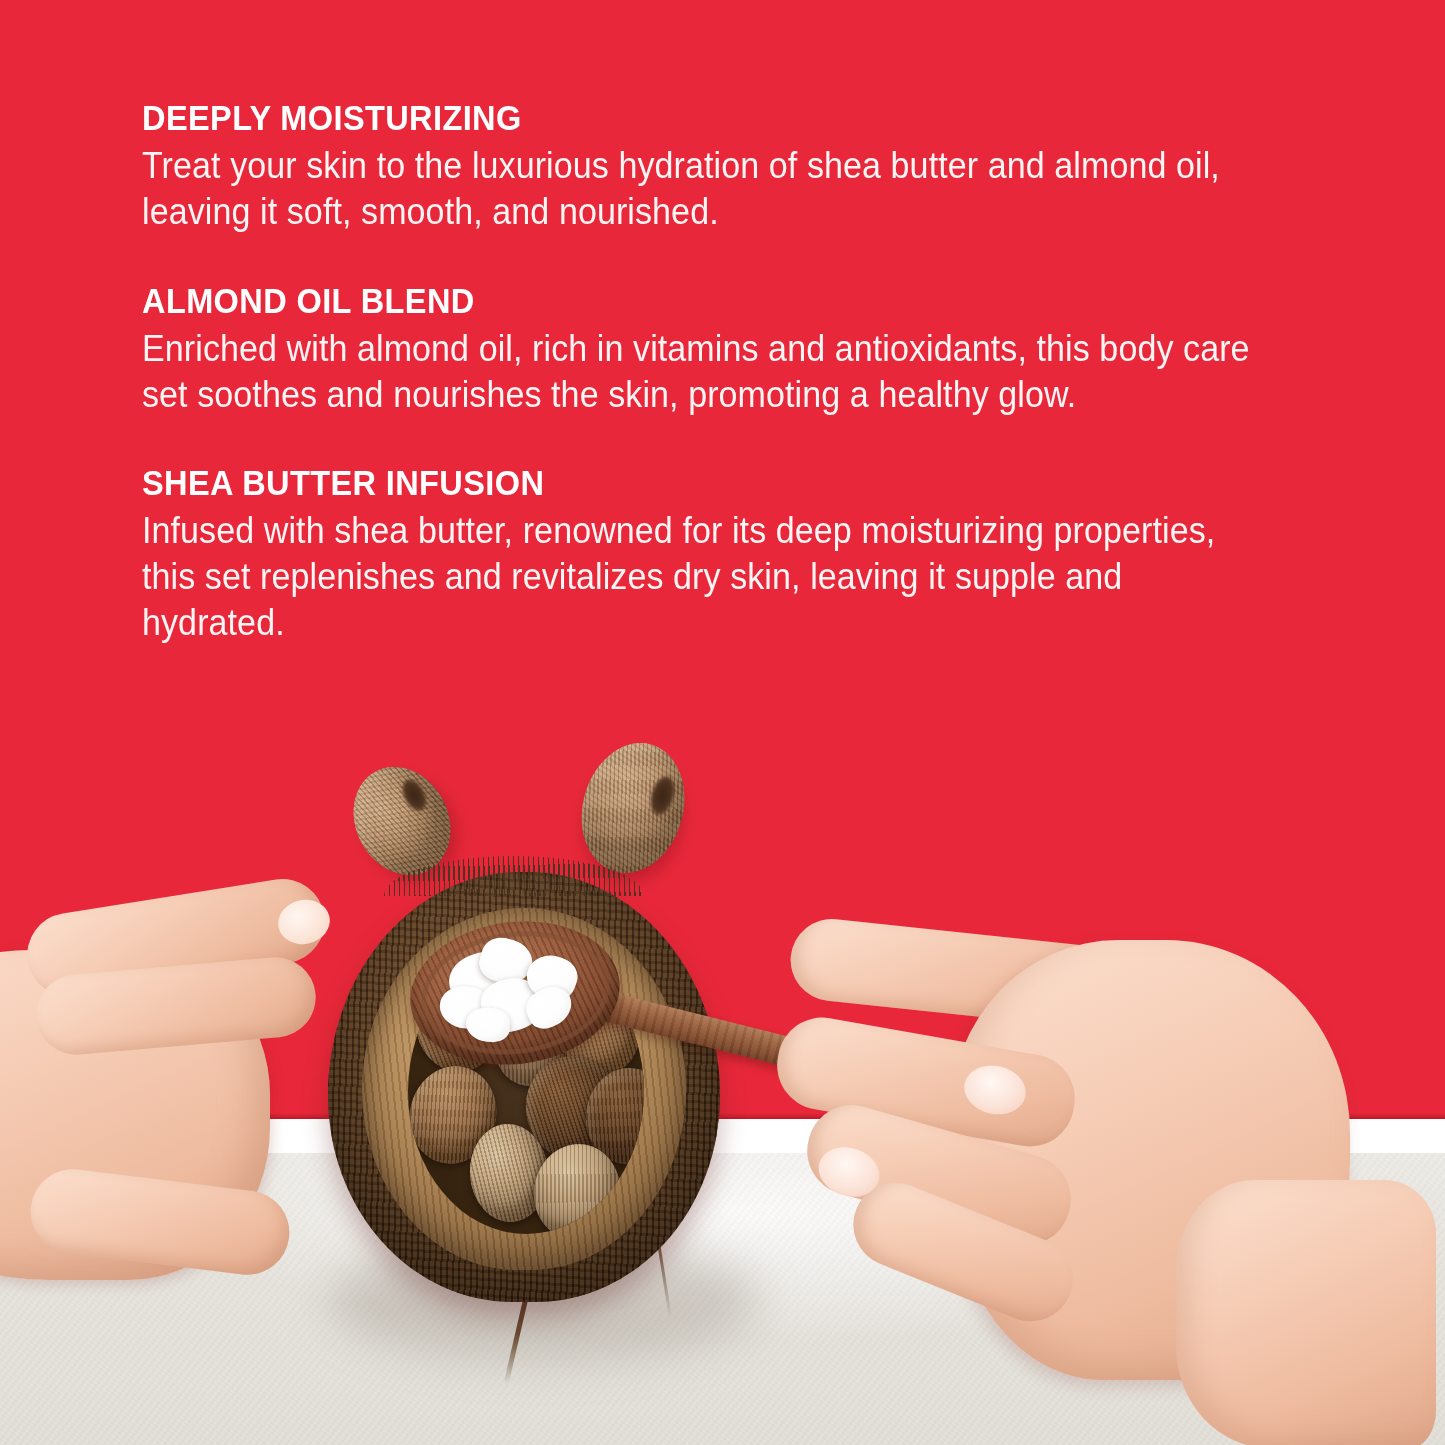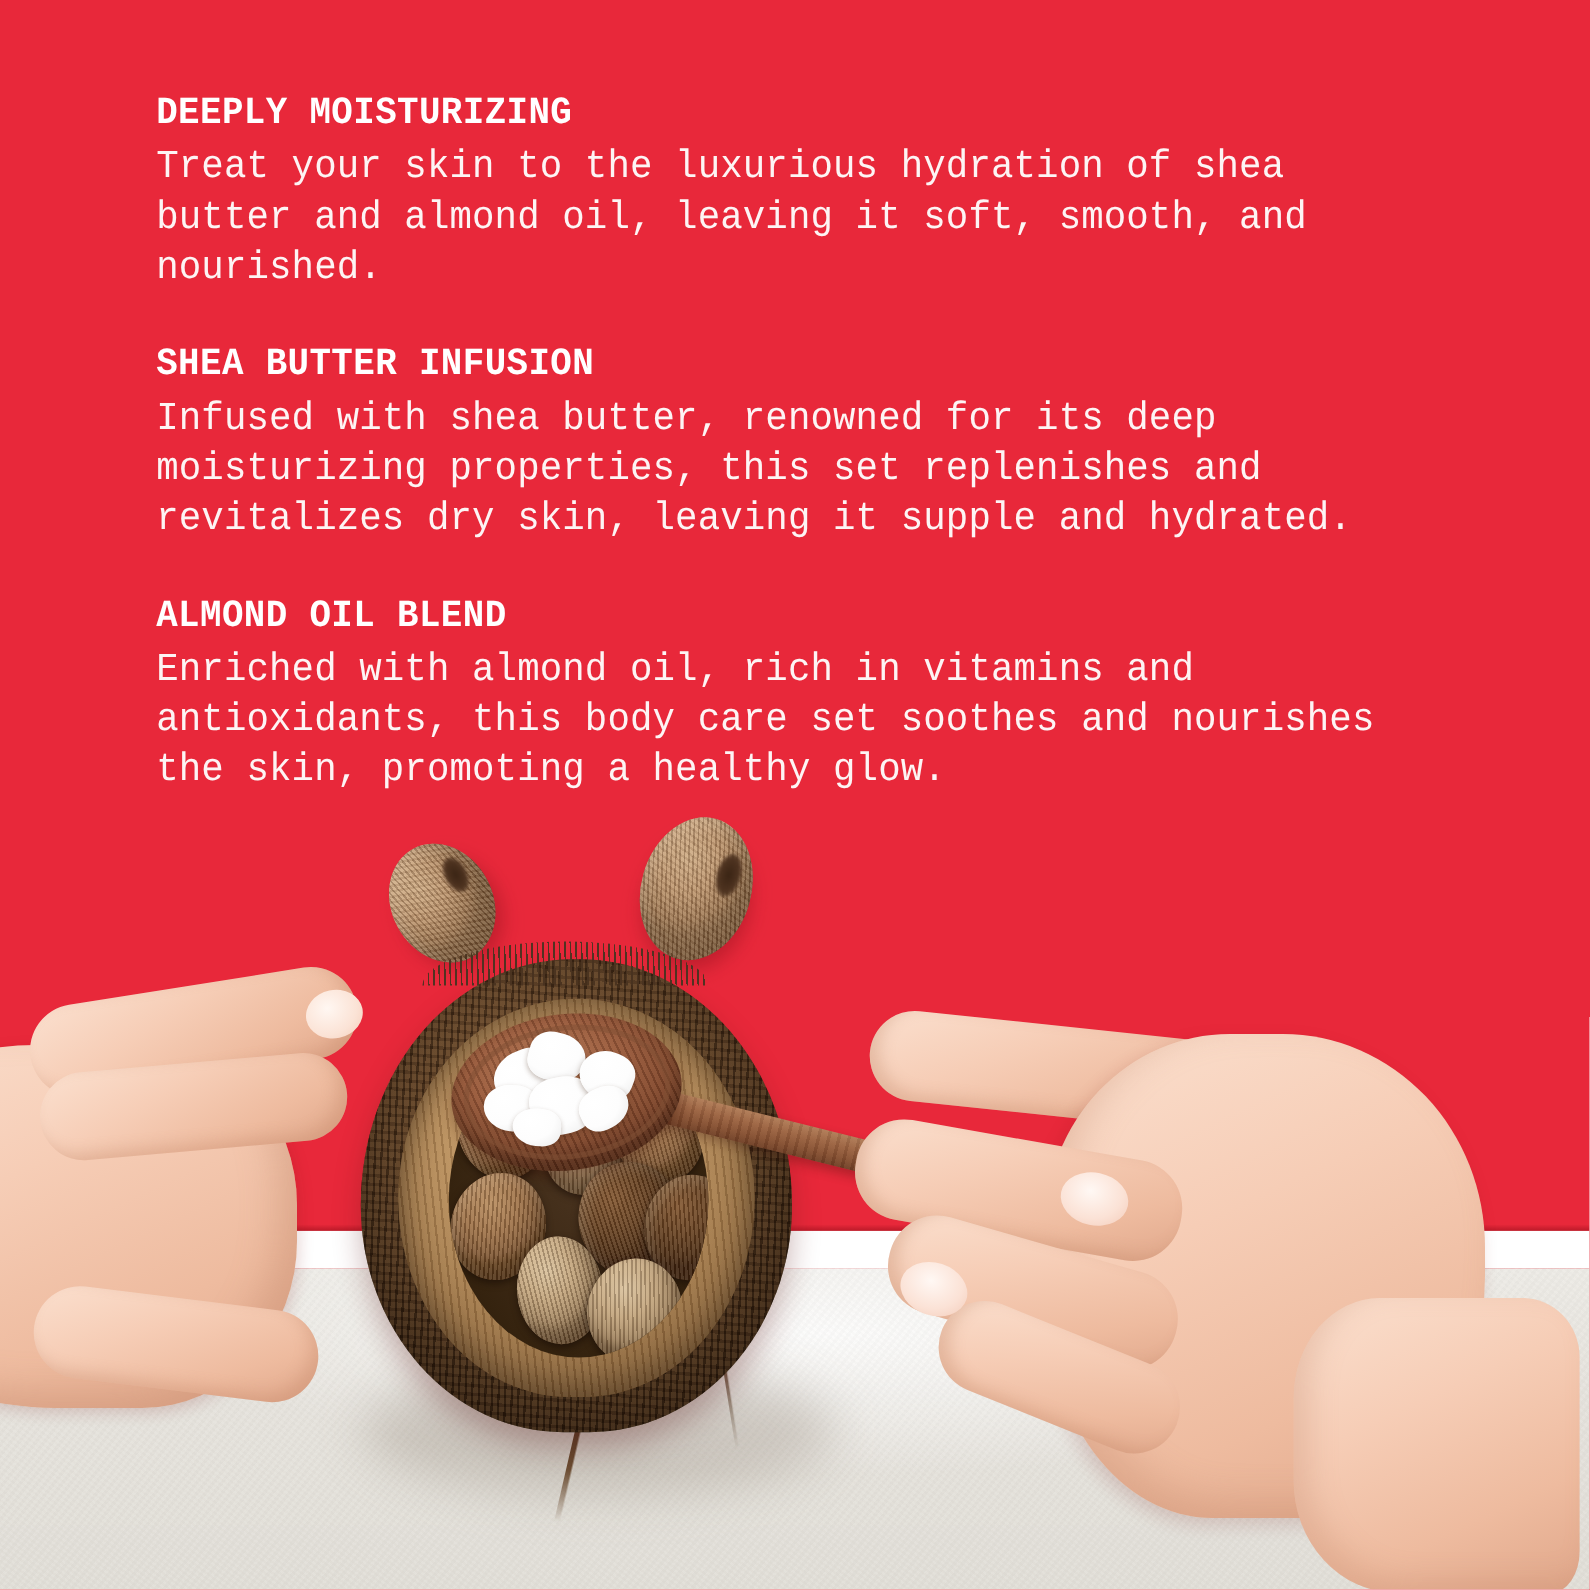--- a/index.html
+++ b/index.html
@@ -51,23 +51,22 @@
     position: absolute;
     left: 0; top: 1113px;
     width: 1445px; height: 6px;
     background: linear-gradient(180deg, rgba(140,12,24,0) 0%, rgba(150,14,26,0.55) 100%);
   }
 
   
   .copy {
     position: absolute;
     left: 142px;
-    top: 84px;
+    top: 98px;
     width: 1190px;
-    font-family: Liberation Mono, monospace;
   }
   .feature { margin-bottom: 46px; }
   .feature:last-child { margin-bottom: 0; }
   .feature-title {
     color: #ffffff;
     font-size: 35px;
     font-weight: 700;
     letter-spacing: 0.4px;
     line-height: 1.12;
     margin: 0 0 6px 0;
@@ -412,27 +411,27 @@
   <div class="bg-table"></div>
 
   <div class="copy">
 
     <div class="feature">
       <h2 class="feature-title">DEEPLY MOISTURIZING</h2>
       <p class="feature-body">Treat your skin to the luxurious hydration of shea butter and almond oil, leaving it soft, smooth, and nourished.</p>
     </div>
 
     <div class="feature">
+      <h2 class="feature-title">ALMOND OIL BLEND</h2>
+      <p class="feature-body">Enriched with almond oil, rich in vitamins and antioxidants, this body care set soothes and nourishes the skin, promoting a healthy glow.</p>
+    </div>
+
+    <div class="feature">
       <h2 class="feature-title">SHEA BUTTER INFUSION</h2>
       <p class="feature-body">Infused with shea butter, renowned for its deep moisturizing properties, this set replenishes and revitalizes dry skin, leaving it supple and hydrated.</p>
-    </div>
-
-    <div class="feature">
-      <h2 class="feature-title">ALMOND OIL BLEND</h2>
-      <p class="feature-body">Enriched with almond oil, rich in vitamins and antioxidants, this body care set soothes and nourishes the skin, promoting a healthy glow.</p>
     </div>
 
   </div>
 
   <div class="photo">
     <div class="photo-clip">
 
       <div class="nutmeg-float" id="nutmeg-a">
         <div class="shadow"></div>
         <div class="body"></div>

